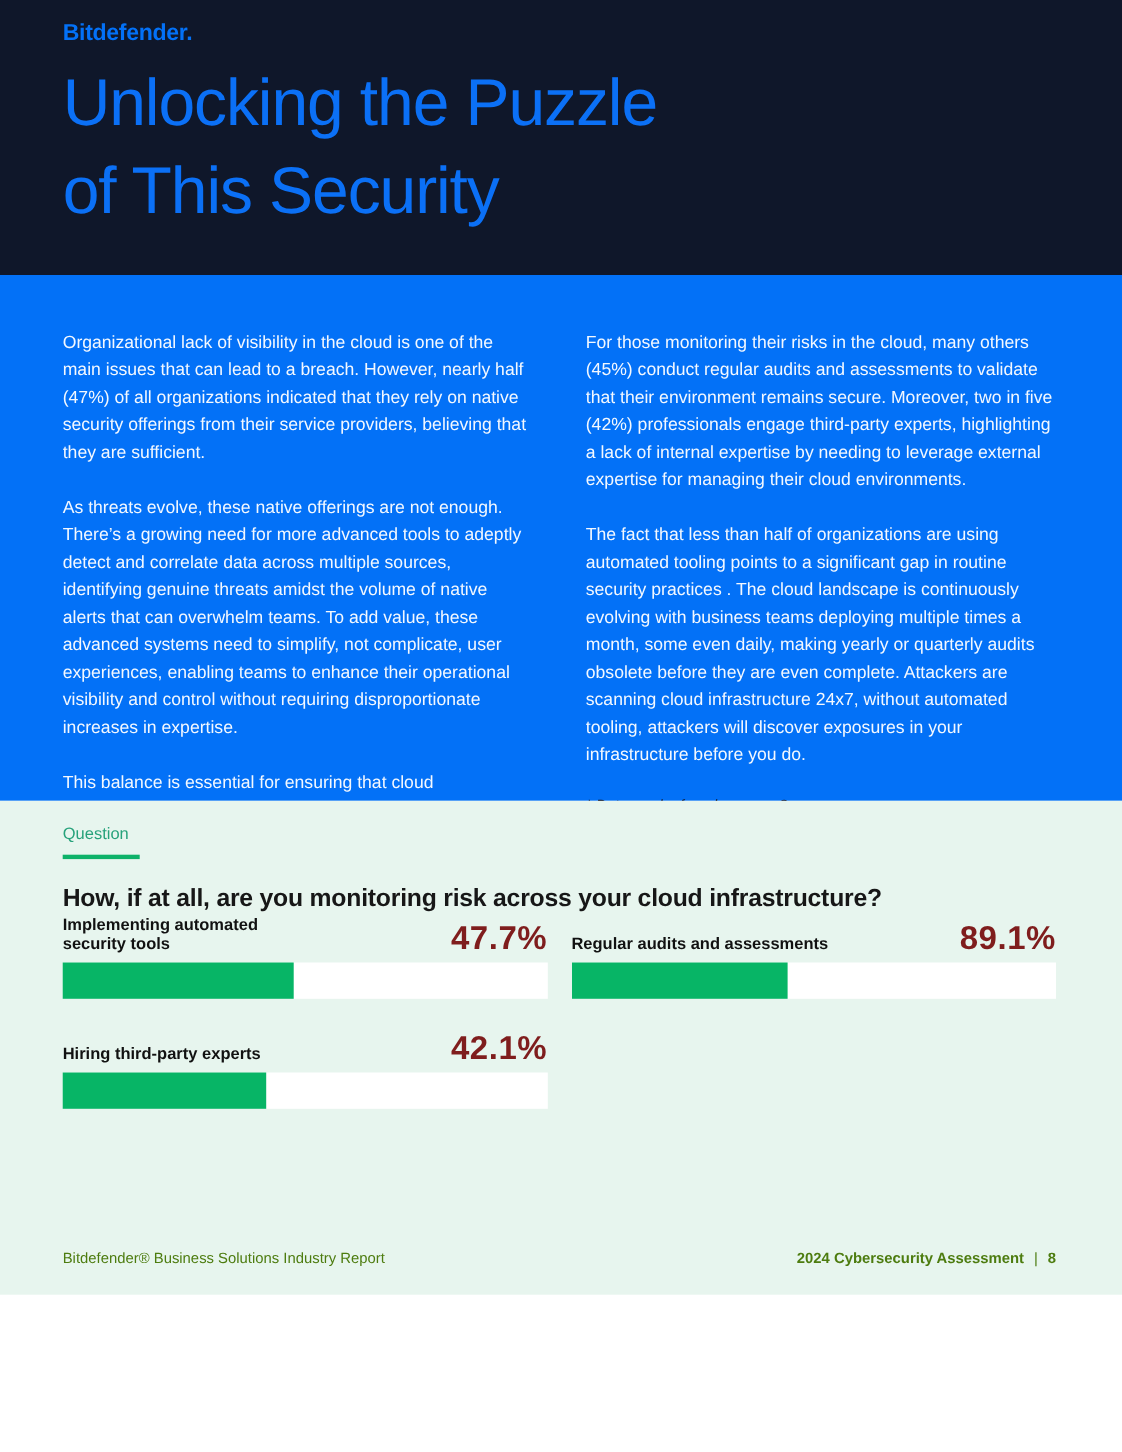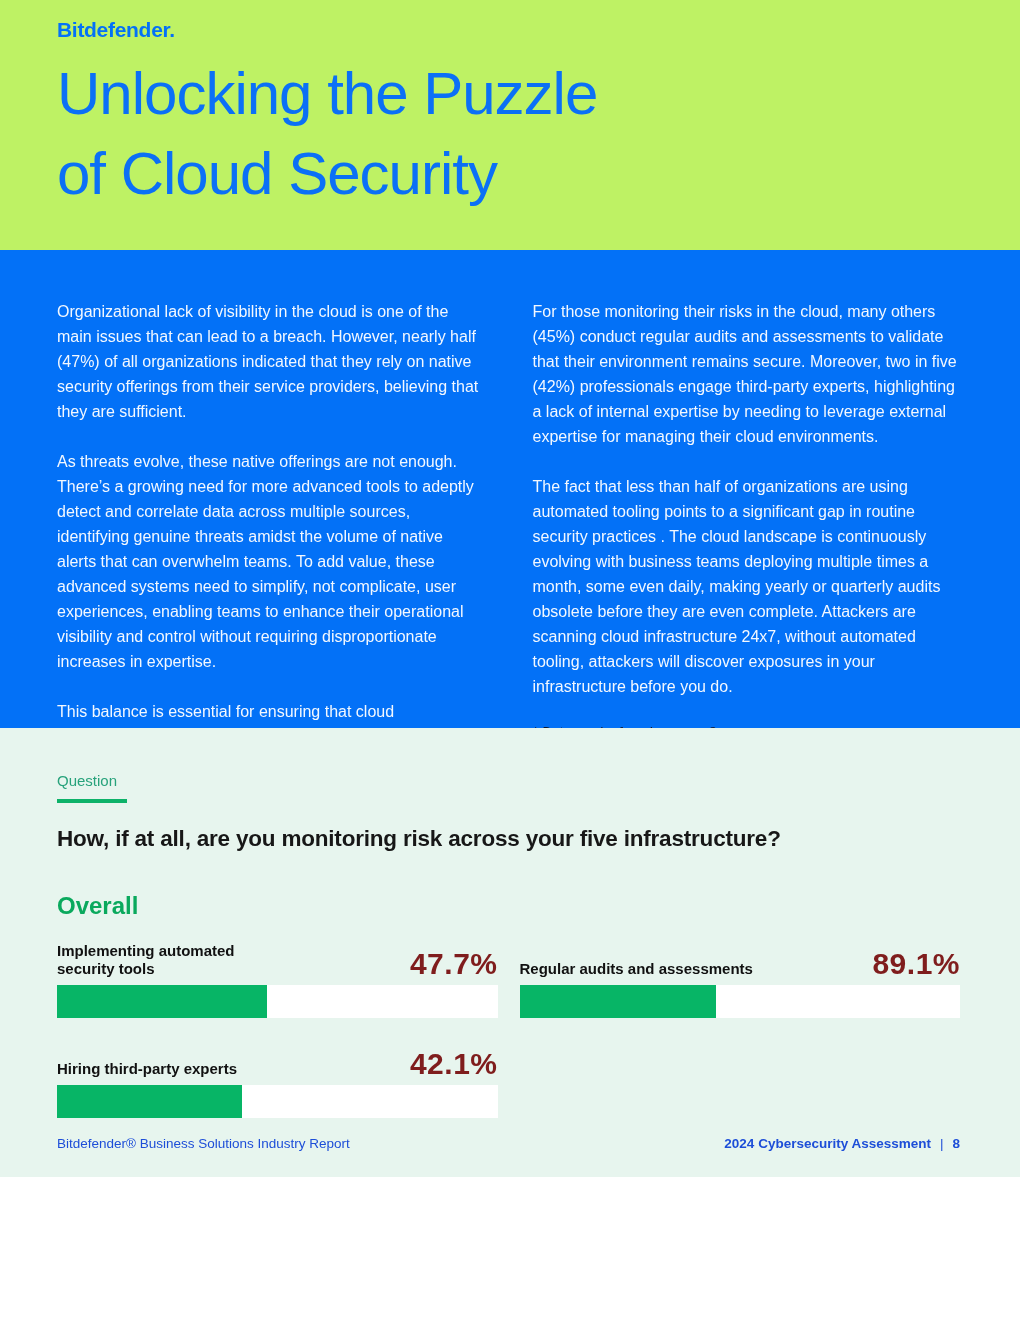--- a/index.html
+++ b/index.html
@@ -2,84 +2,83 @@
 <html><head>
 <meta charset="utf-8">
 <style>
   * { box-sizing: border-box; }
   html,body { margin:0; padding:0; }
   body { font-family:"Liberation Sans", sans-serif; background:#ffffff; }
 
   .page { width:1020px; height:1320px; position:relative; background:#ffffff; overflow:hidden; }
 
   
-  .masthead { height:250px; padding:18px 60px 0 57px; background:#bef264; }
+  .masthead { height:250px; padding:18px 60px 0 57px; background:#0f172a; }
   .logo { font-size:21px; font-weight:700; color:#0371f7; letter-spacing:-0.3px; }
   .title { margin:12px 0 0; font-size:60px; line-height:80px; font-weight:400;
            color:#0b70f6; letter-spacing:-1px; }
 
   
   .intro { height:478px; background:#0371f7; color:#f3f8ff;
            display:flex; gap:48px; padding:49px 60px 0 57px; }
   .intro .col { flex:1; min-width:0; }
   .intro p { margin:0 0 25px; font-size:16px; line-height:25px; font-weight:400; }
   .footnote { font-size:13.5px; font-style:italic; color:#0f172a; margin-top:16px; }
 
   
-  .results { height:449px; background:#e7f5ee; padding:44px 60px 0 57px; position:relative; }
+  .results { height:449px; background:#e7f5ee; padding:22px 60px 0 57px; position:relative; }
   .eyebrow { font-size:15px; color:#27a27b; }
   .eyebrow-rule { width:70px; height:4px; background:#0db269; margin-top:10px; }
   .question { font-size:22.5px; font-weight:600; color:#171717; margin:23px 0 0; letter-spacing:-0.2px; }
   .overall  { font-size:24px; font-weight:700; color:#0aa95d; margin:40px 0 20px; }
 
   .bars { display:grid; grid-template-columns:1fr 1fr; column-gap:45px; row-gap:20px;gap:22px; }
   .bar-head { display:flex; justify-content:space-between; align-items:flex-end;
               min-height:38px; margin-bottom:7px; }
   .bar-label { font-size:15px; font-weight:700; color:#111111; line-height:1.2;
                white-space:pre-line; max-width:300px; }
   .bar-value { font-size:30px; font-weight:700; color:#7f1d1d; line-height:0.95; letter-spacing:0.5px; }
   .bar-track { height:33px; background:#ffffff; width:100%; }
   .bar-fill  { height:100%; }
 
   .footer { position:absolute; left:57px; right:60px; bottom:26px;
             display:flex; justify-content:space-between; align-items:baseline;
-            font-size:13.5px; color:#1d4ed8; }
+            font-size:13.5px; color:#4d7c0f; }
   .footer-right { font-weight:600; }
   .footer-right .sep { margin:0 9px; font-weight:400; }
 </style>
 </head>
 <body>
 
 <div class="page">
 
   <header class="masthead">
     <div class="logo">Bitdefender.</div>
-    <h1 class="title"><span>Unlocking the Puzzle</span><br><span>of Cloud Security</span></h1>
+    <h1 class="title"><span>Unlocking the Puzzle</span><br><span>of This Security</span></h1>
   </header>
 
   <section class="intro">
     <div class="col" id="intro-left">
         <p>Organizational lack of visibility in the cloud is one of the main issues that can lead to a breach. However, nearly half (47%) of all organizations indicated that they rely on native security offerings from their service providers, believing that they are sufficient.</p>
         <p>As threats evolve, these native offerings are not enough. There’s a growing need for more advanced tools to adeptly detect and correlate data across multiple sources, identifying genuine threats amidst the volume of native alerts that can overwhelm teams. To add value, these advanced systems need to simplify, not complicate, user experiences, enabling teams to enhance their operational visibility and control without requiring disproportionate increases in expertise.</p>
         <p>This balance is essential for ensuring that cloud environments are secure but also manageable and efficient, as many teams (62%)* face significant skill gap challenges they address by implementing automated security tools.</p>
       </div>
     <div class="col">
       <div id="intro-right">
           <p>For those monitoring their risks in the cloud, many others (45%) conduct regular audits and assessments to validate that their environment remains secure. Moreover, two in five (42%) professionals engage third-party experts, highlighting a lack of internal expertise by needing to leverage external expertise for managing their cloud environments.</p>
           <p>The fact that less than half of organizations are using automated tooling points to a significant gap in routine security practices . The cloud landscape is continuously evolving with business teams deploying multiple times a month, some even daily, making yearly or quarterly audits obsolete before they are even complete. Attackers are scanning cloud infrastructure 24x7, without automated tooling, attackers will discover exposures in your infrastructure before you do.</p>
         </div>
       <div class="footnote">* Data can be found on page 8</div>
     </div>
   </section>
 
   <section class="results">
     <div class="eyebrow">Question</div>
     <div class="eyebrow-rule"></div>
-    <h2 class="question">How, if at all, are you monitoring risk across your five infrastructure?</h2>
-    <h3 class="overall">Overall</h3>
+    <h2 class="question">How, if at all, are you monitoring risk across your cloud infrastructure?</h2>
 
     <div class="bars" id="bars">
         <div class="bar-cell">
           <div class="bar-head">
             <div class="bar-label">Implementing automated
 security tools</div>
             <div class="bar-value">47.7%</div>
           </div>
           <div class="bar-track" style="background: rgb(255, 255, 255);">
             <div class="bar-fill" style="width: 47.7%; background: rgb(7, 181, 102);"></div>

